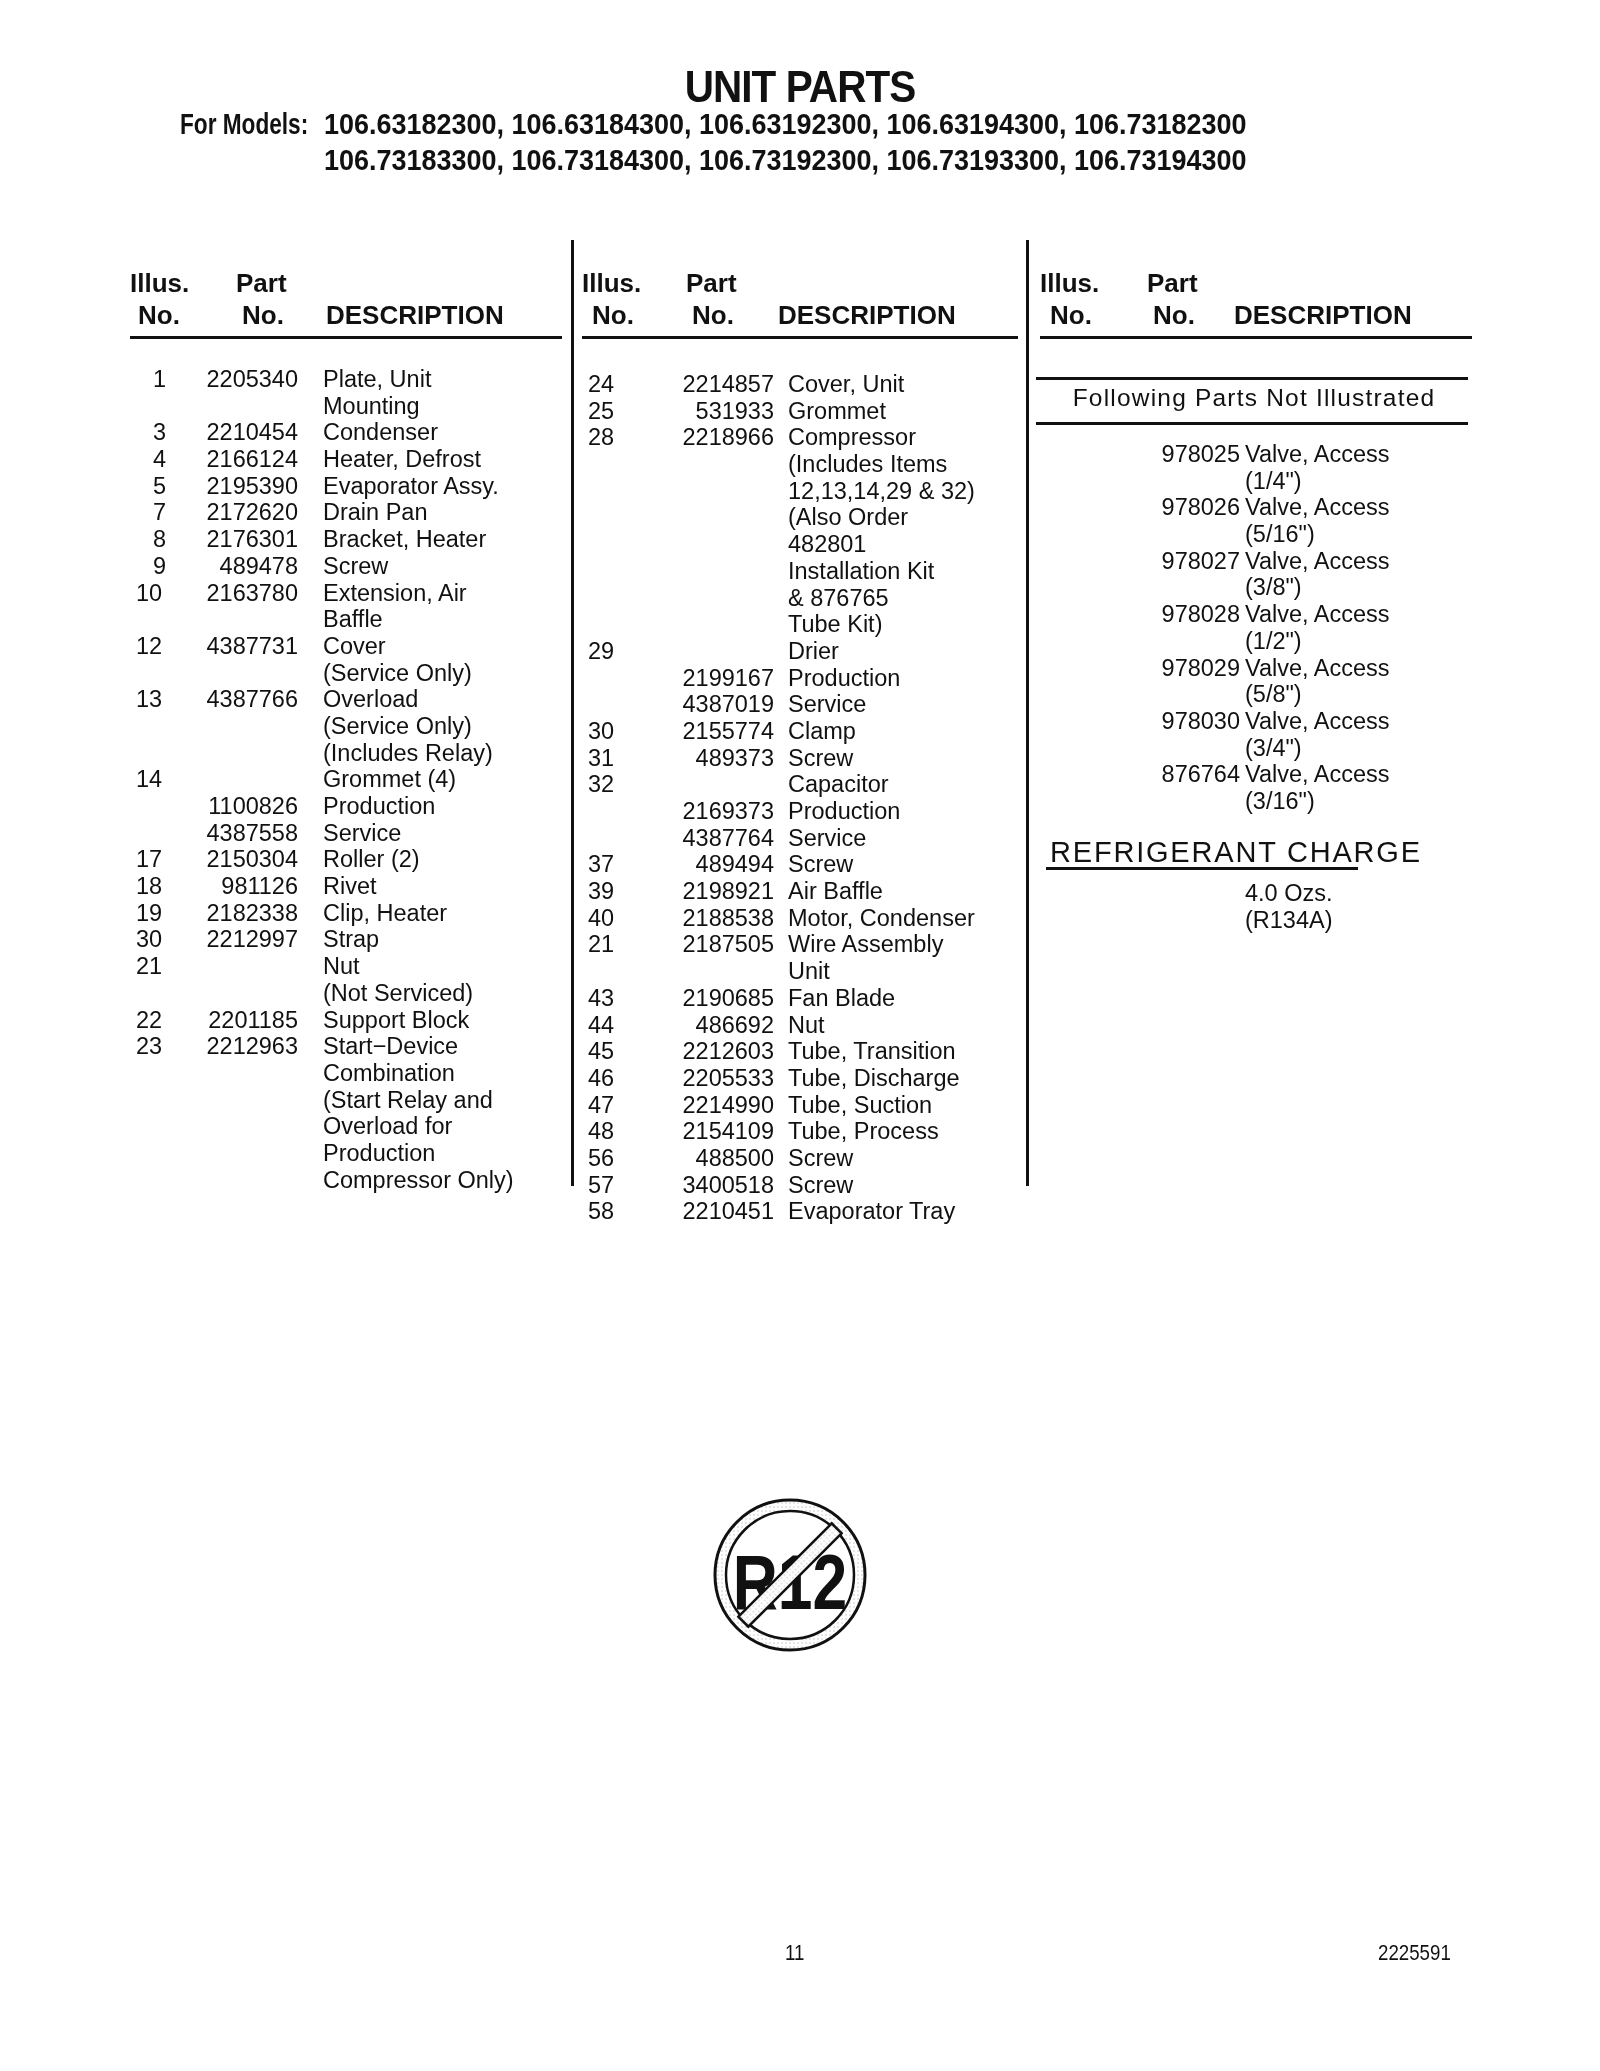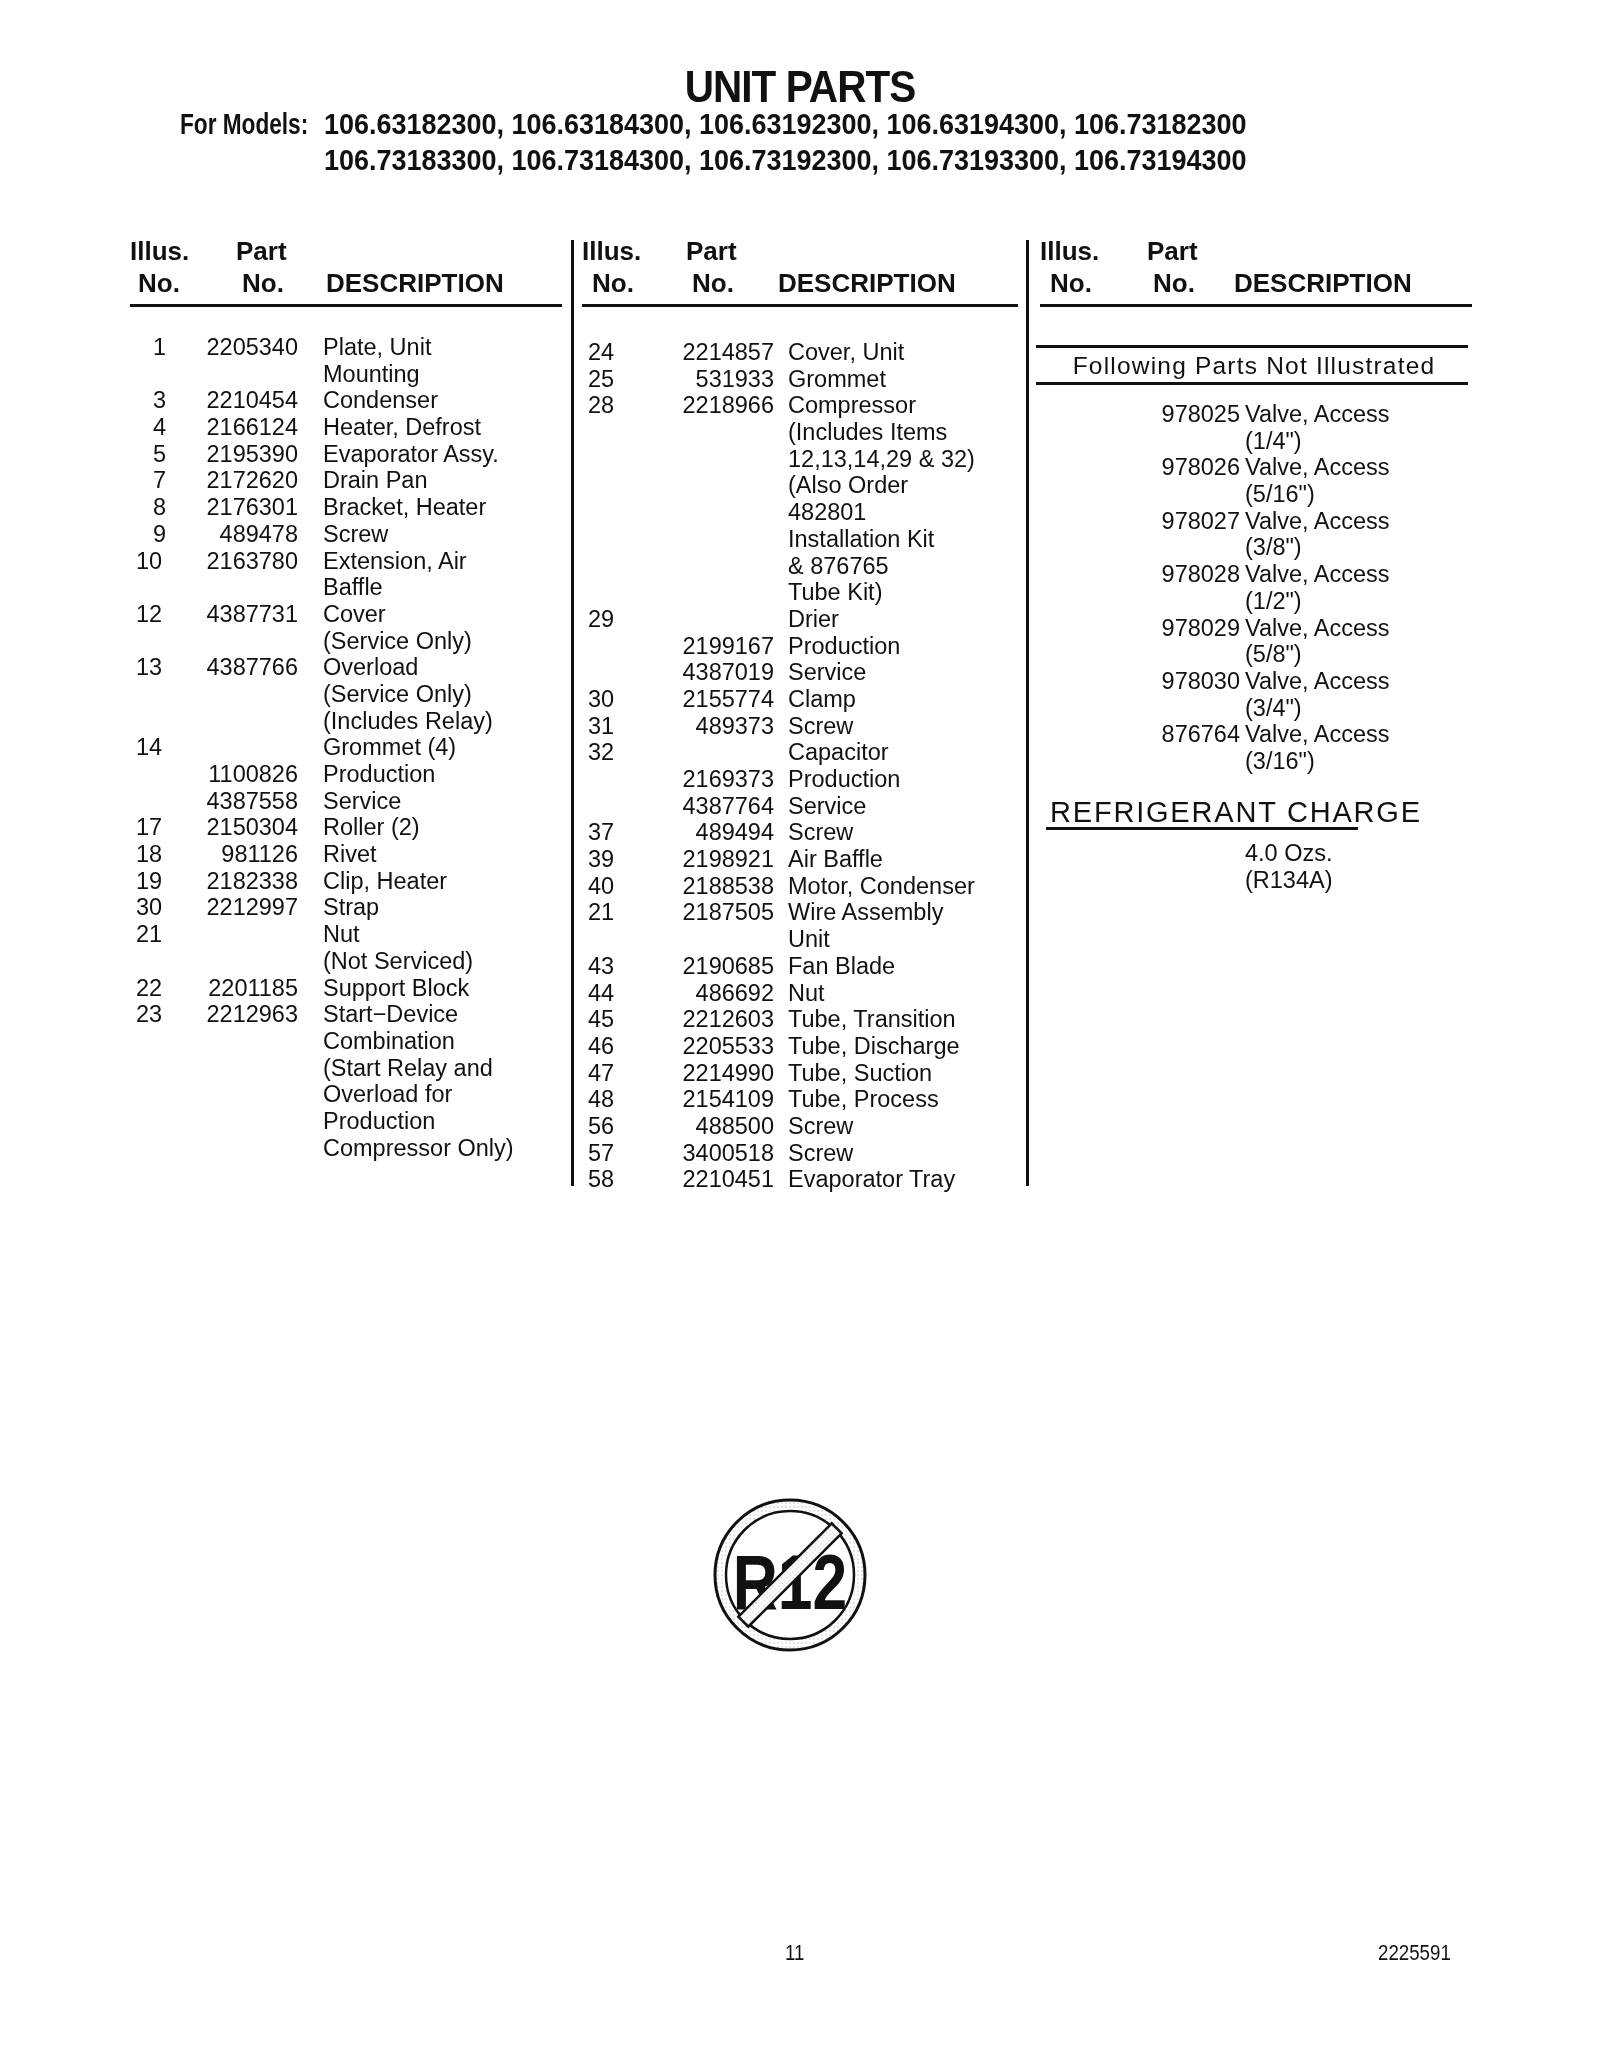--- a/index.html
+++ b/index.html
@@ -12,21 +12,21 @@
   .models-line { position: absolute; left: 324px; font-size: 29px; font-weight: bold; white-space: nowrap;
                  transform: scaleX(0.93); transform-origin: left top; }
   .models-line.l1 { top: 108px; }
   .models-line.l2 { top: 144px; }
 
   .col { position: absolute; top: 236px; font-size: 23.5px; line-height: 26.7px; }
   .col1 { left: 130px; width: 432px; }
   .col2 { left: 582px; width: 436px; }
   .col3 { left: 1040px; width: 440px; }
 
-  .hdr { position: relative; height: 68px; font-weight: bold; font-size: 26px; line-height: 30px; }
+  .hdr { position: relative; height: 68px; font-weight: bold; font-size: 26px; line-height: 30px; margin-top: 32px; }
   .hdr span { position: absolute; }
   .hdr-rule { height: 3px; background: #111; margin-top: 0; }
 
   .vdiv { position: absolute; top: 240px; width: 3px; height: 946px; background: #111; }
 
   .rows { position: relative; }
   .row { position: relative; height: 26.7px; white-space: nowrap; }
   .row .ill { position: absolute; left: 0; width: 38px; text-align: right; }
   .row .part { position: absolute; text-align: right; }
   .row .desc { position: absolute; }
@@ -37,21 +37,21 @@
   .col1 .row .desc { left: 193px; }
 
   .col2 .row .ill { left: 6px; width: 40px; text-align: left; }
   .col2 .row .part { left: 82px; width: 110px; }
   .col2 .row .desc { left: 206px; }
 
   .col3 .row .part { left: 70px; width: 130px; }
   .col3 .row .desc { left: 205px; }
 
   .notice-rule { height: 3px; background: #111; }
-  .notice { text-align: center; font-size: 24.5px; letter-spacing: 1.2px; line-height: 32px; padding: 2px 0 0 0; }
+  .notice { text-align: center; font-size: 24.5px; letter-spacing: 1.2px; line-height: 32px; padding: 2px 0 8px 0; }
 
   .section-title { font-weight: normal; font-size: 29px; letter-spacing: 1.8px; margin-top: 24px; padding-left: 10px; }
   .section-rule { height: 3px; background: #111; width: 312px; margin-left: 6px; margin-top: 2px; }
   .charge { margin-left: 205px; margin-top: 10px; }
 
   .logo { position: absolute; left: 712px; top: 1497px; width: 156px; height: 156px; }
 
   .page-num { position: absolute; left: 785px; top: 1940px; font-size: 22px; transform: scaleX(0.85); transform-origin: left top; }
   .doc-num { position: absolute; left: 1378px; top: 1940px; font-size: 22px; transform: scaleX(0.85); transform-origin: left top; }
 </style>

